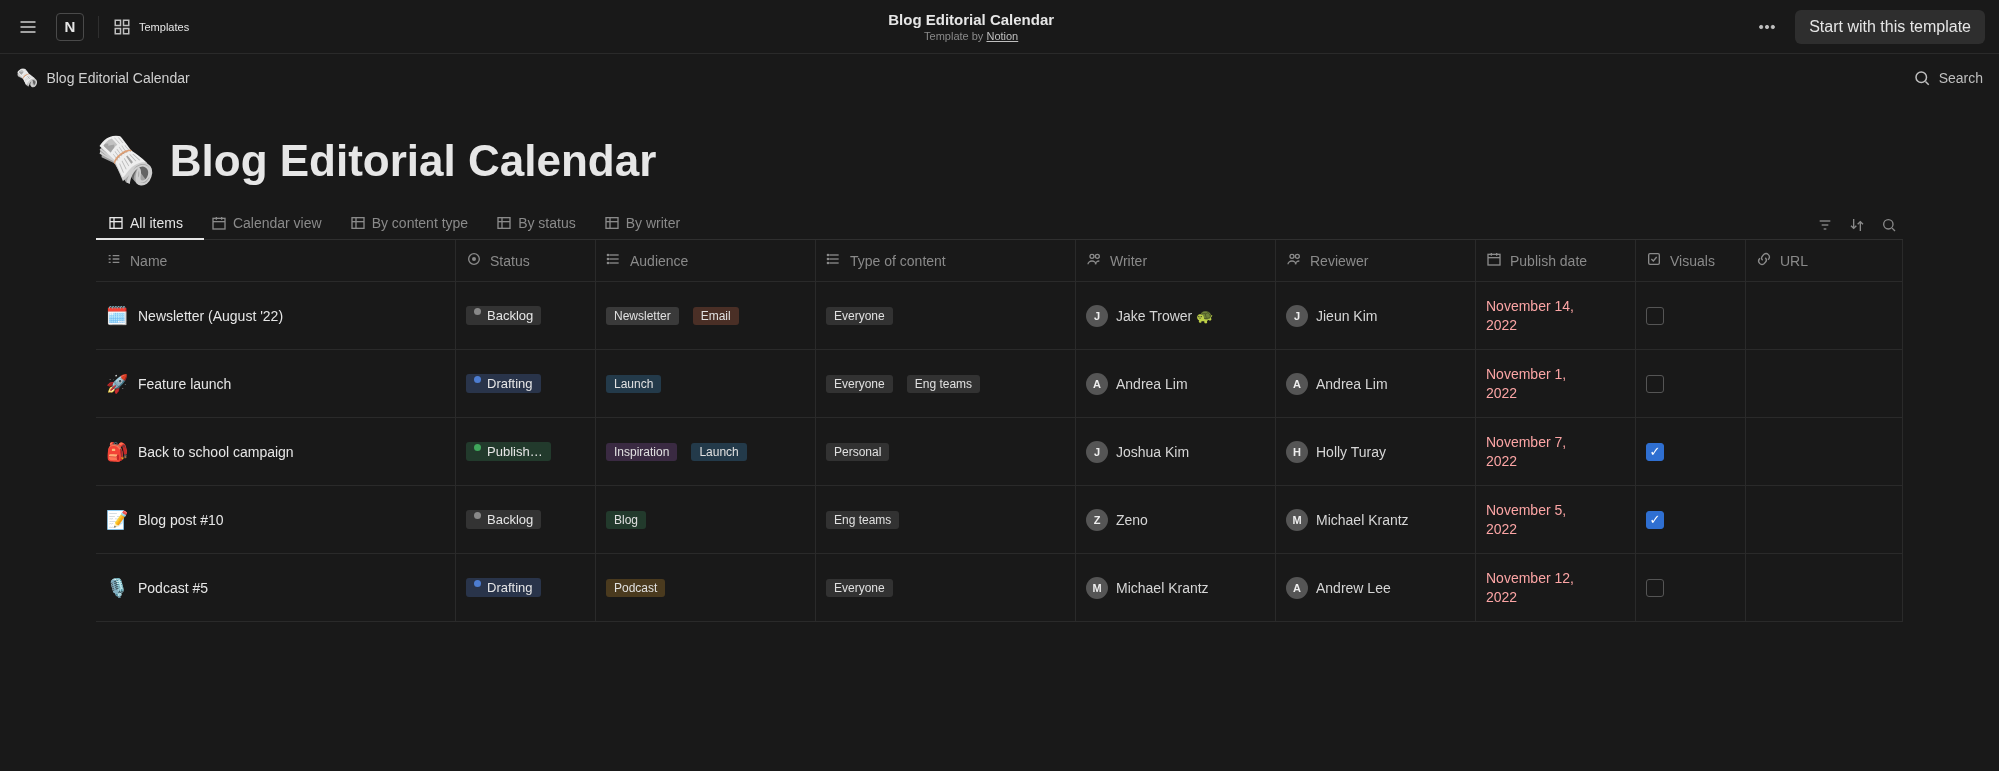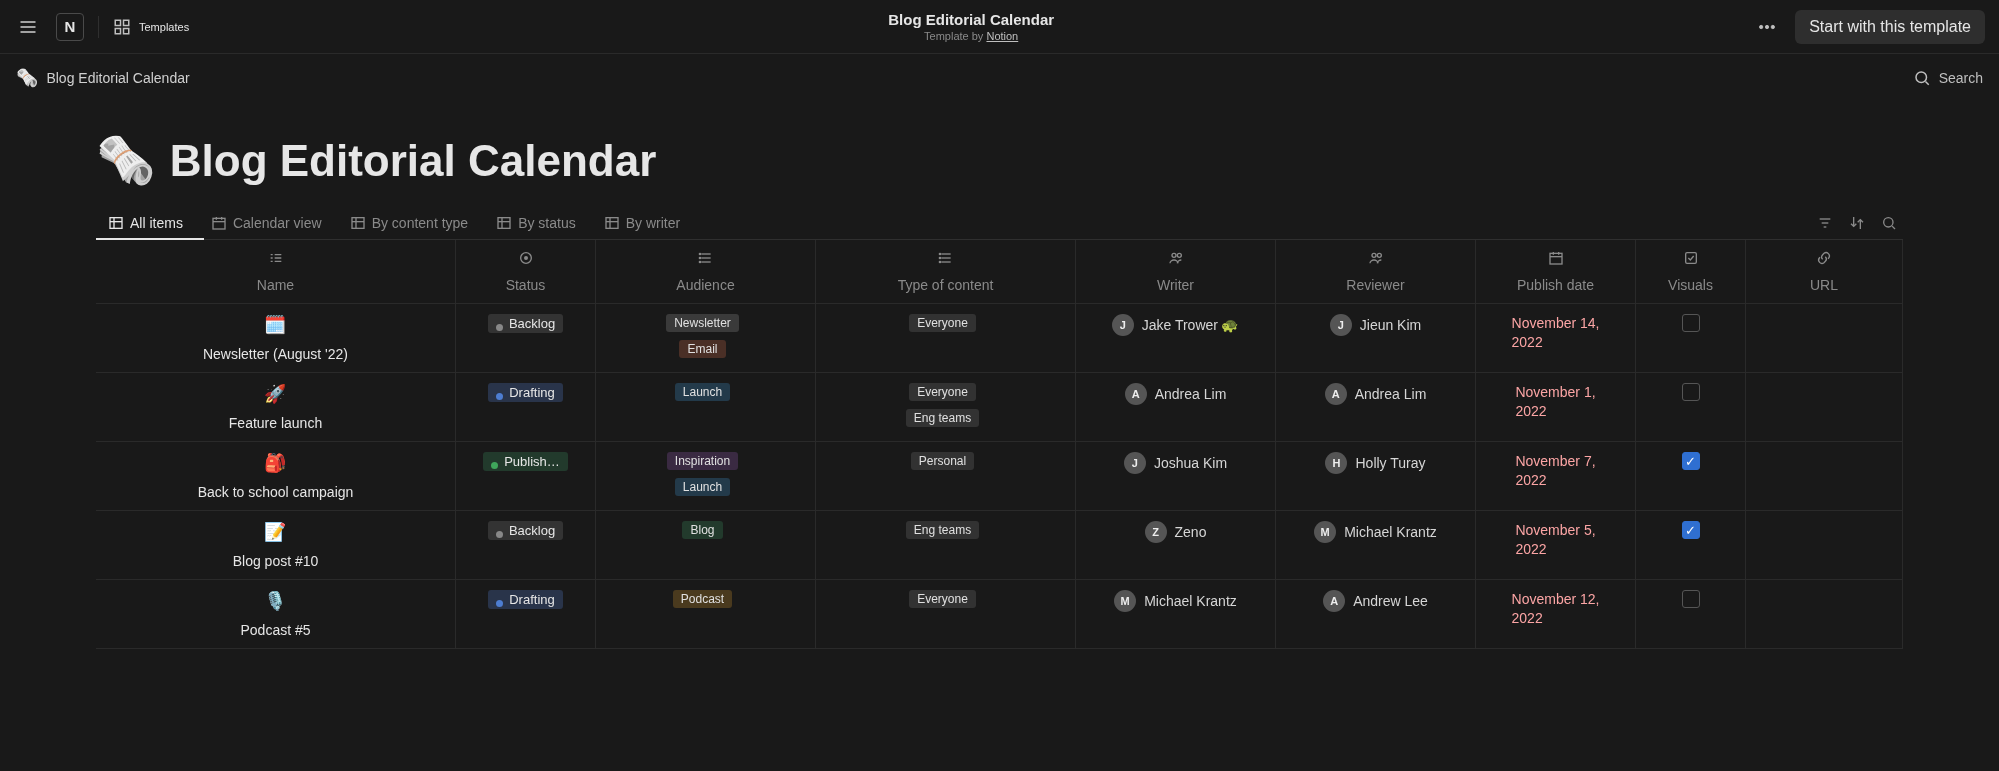--- a/index.html
+++ b/index.html
@@ -63,21 +63,21 @@
 
   .page-title {
     display:flex; align-items:center; gap:14px;
     font-size:44px; font-weight:700; color:#e6e6e6;
     margin-bottom: 18px;
   }
   .page-title .emoji { font-size:48px; }
 
   
   .viewtabs {
-    display:flex; align-items:center; gap:4px;
+    display:flex; align-items:flex-end; gap:4px;
     border-bottom:1px solid #2f2f2f;
     position:relative;
   }
   .viewtab {
     display:flex; align-items:center; gap:6px;
     padding:8px 12px;
     color:#8a8a8a; font-size:14px; cursor:pointer;
   }
   .viewtab.active { color:#e6e6e6; }
   .viewtab.active::after {
@@ -97,37 +97,36 @@
     display:grid;
     grid-template-columns: 360px 140px 220px 260px 200px 200px 160px 110px 1fr;
     font-size:14px;
   }
   .th, .td {
     border-bottom:1px solid #2a2a2a;
     border-right:1px solid #2a2a2a;
     padding:10px 10px;
     display:flex; align-items:center; gap:8px;
     min-height:68px;
-    flex-direction:column;
   }
   .th {
     color:#8a8a8a; font-weight:500; min-height:42px;
   }
   .th svg { width:16px; height:16px; stroke:#8a8a8a; fill:none; }
   .td.name { gap:10px; }
   .td.name .emoji { font-size:18px; width:22px; text-align:center; }
   .td.date { color:#fca5a5; line-height:1.35; }
   .td.visuals { justify-content:flex-start; }
 
   
   
 
   
   .pill {
-    display:inline-flex; align-items:flex-end; gap:6px;
+    display:inline-flex; align-items:flex-start; gap:6px;
     border-radius:3px; padding:2px 8px; font-size:13px; color:#e6e6e6;
     background:#333;
   }
   .dot { width:7px; height:7px; border-radius:50%; background:#888; }
   .pill.status-backlog { background:#333; }        .pill.status-backlog .dot{ background:#888; }
   .pill.status-drafting { background:#29344a; }    .pill.status-drafting .dot{ background:#4d7dd1; }
   .pill.status-published { background:#223a2c; }   .pill.status-published .dot{ background:#3fa65b; }
 
   .tag { display:inline-block; border-radius:3px; padding:2px 8px; font-size:12px; color:#e0e0e0; margin-right:6px; }
   .tag.newsletter { background:#3a3a3a; }

